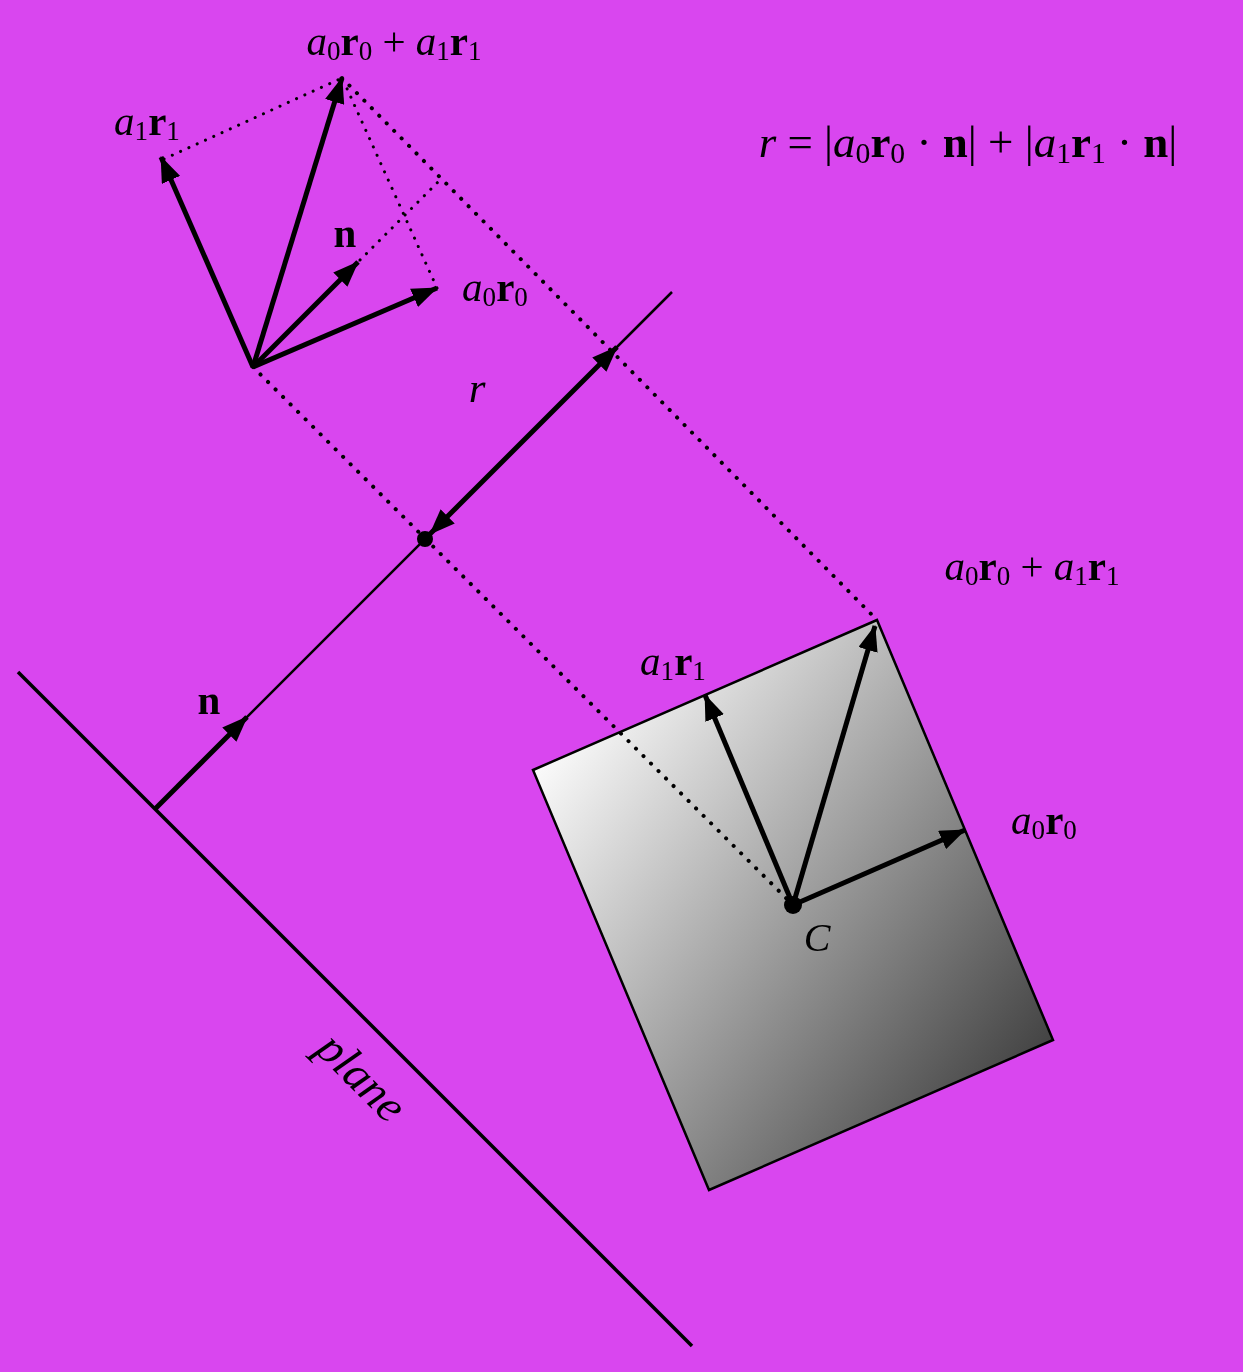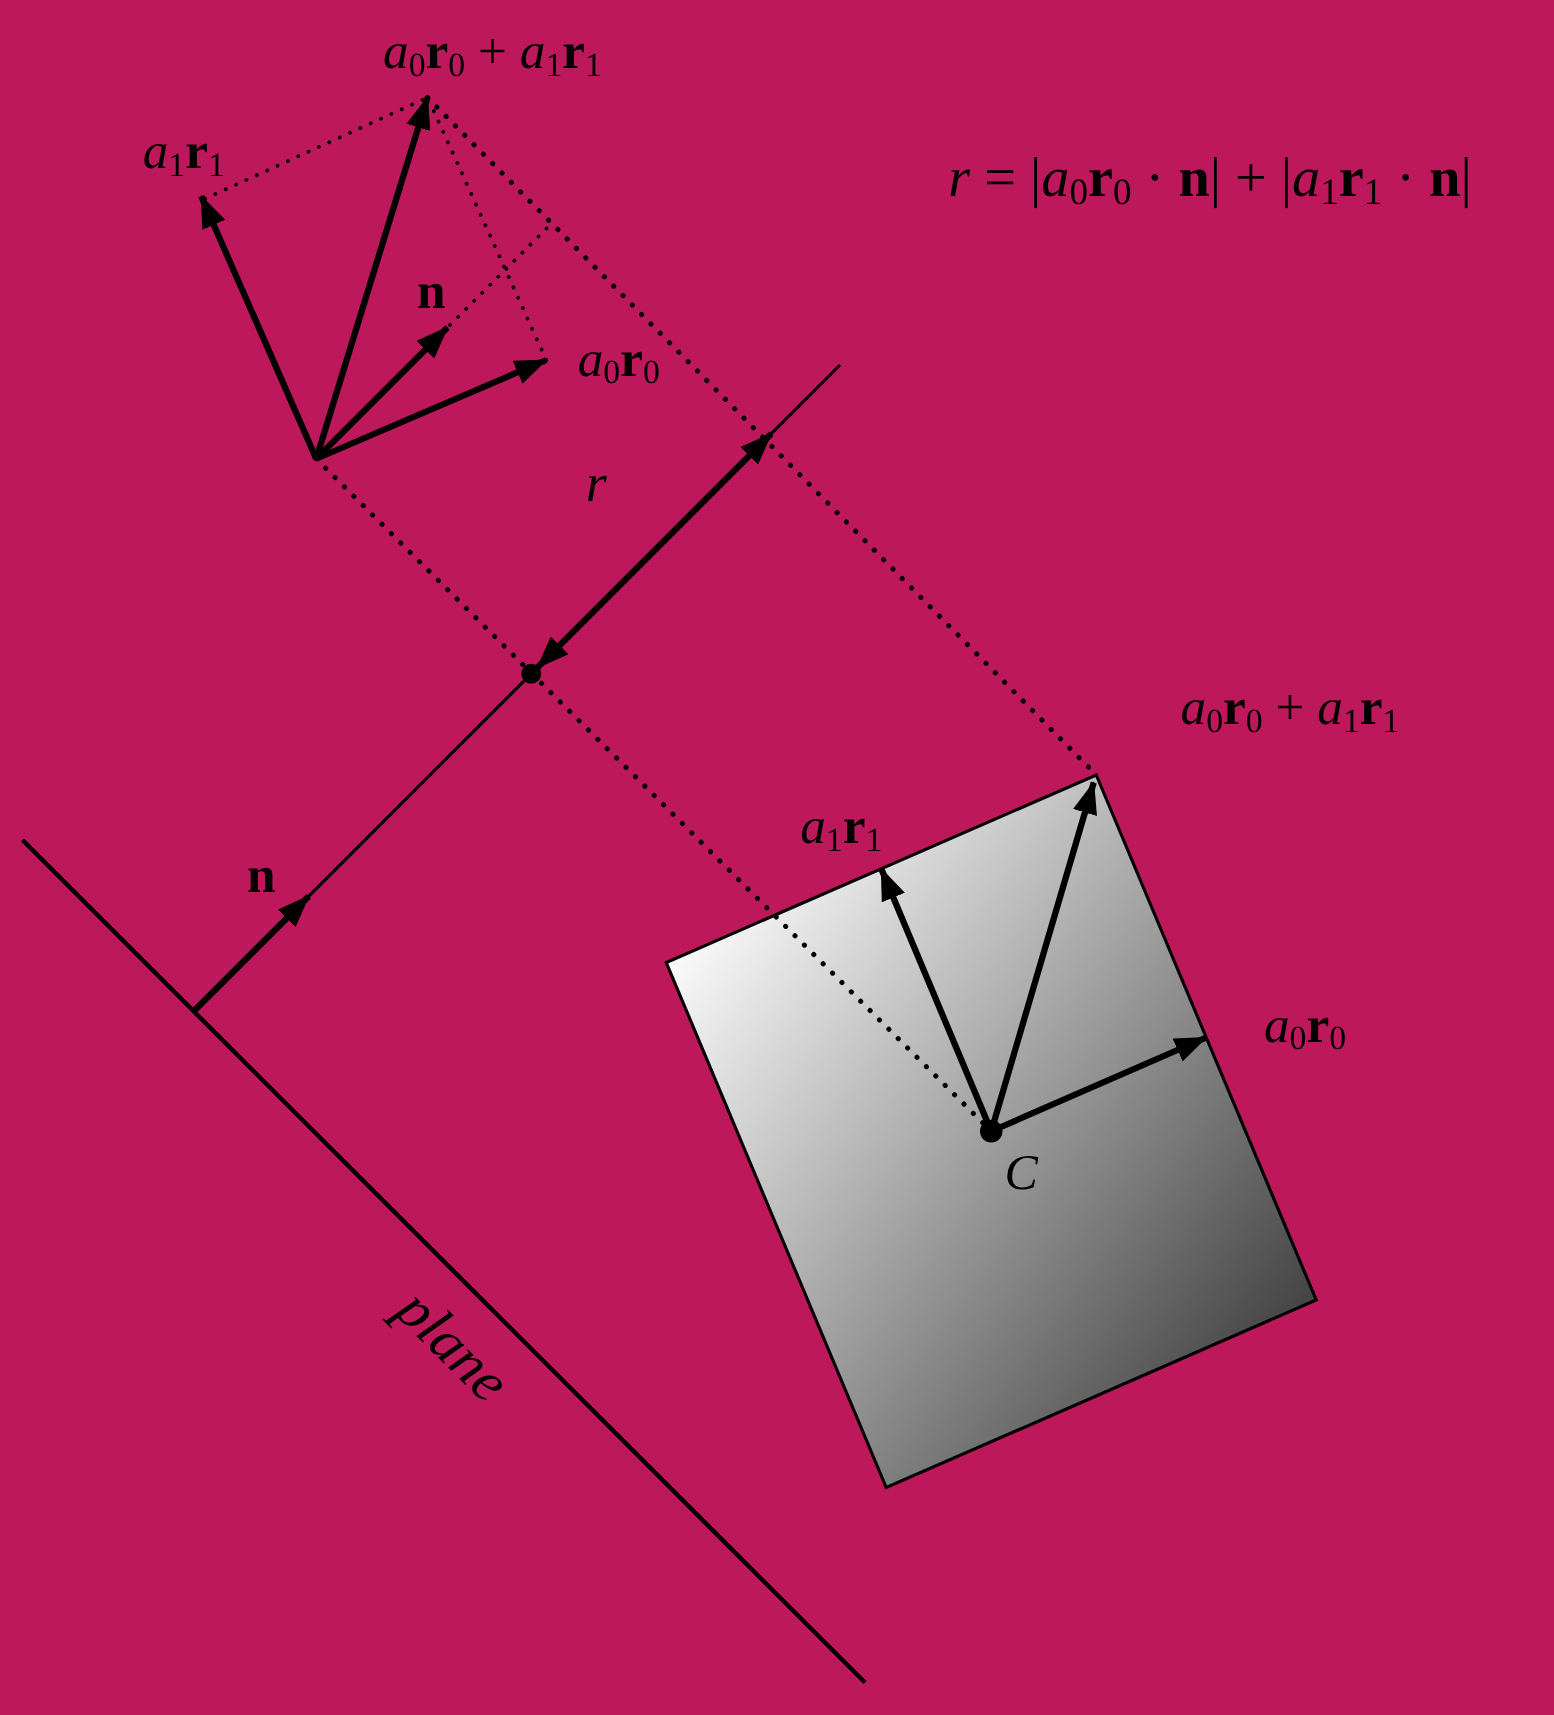--- a/index.html
+++ b/index.html
@@ -11,21 +11,21 @@
     width: 1243px;
     height: 1372px;
     font-family: "Liberation Serif", "DejaVu Serif", serif;
     color: #000000;
   }
   .stage {
     position: relative;
     width: 1243px;
     height: 1372px;
     overflow: hidden;
-    background: #be185d;
+    background: #d946ef;
   }
   svg.diagram {
     position: absolute;
     left: 0;
     top: 0;
   }
   .lbl {
     position: absolute;
     transform: translate(-50%, -50%);
     white-space: nowrap;

